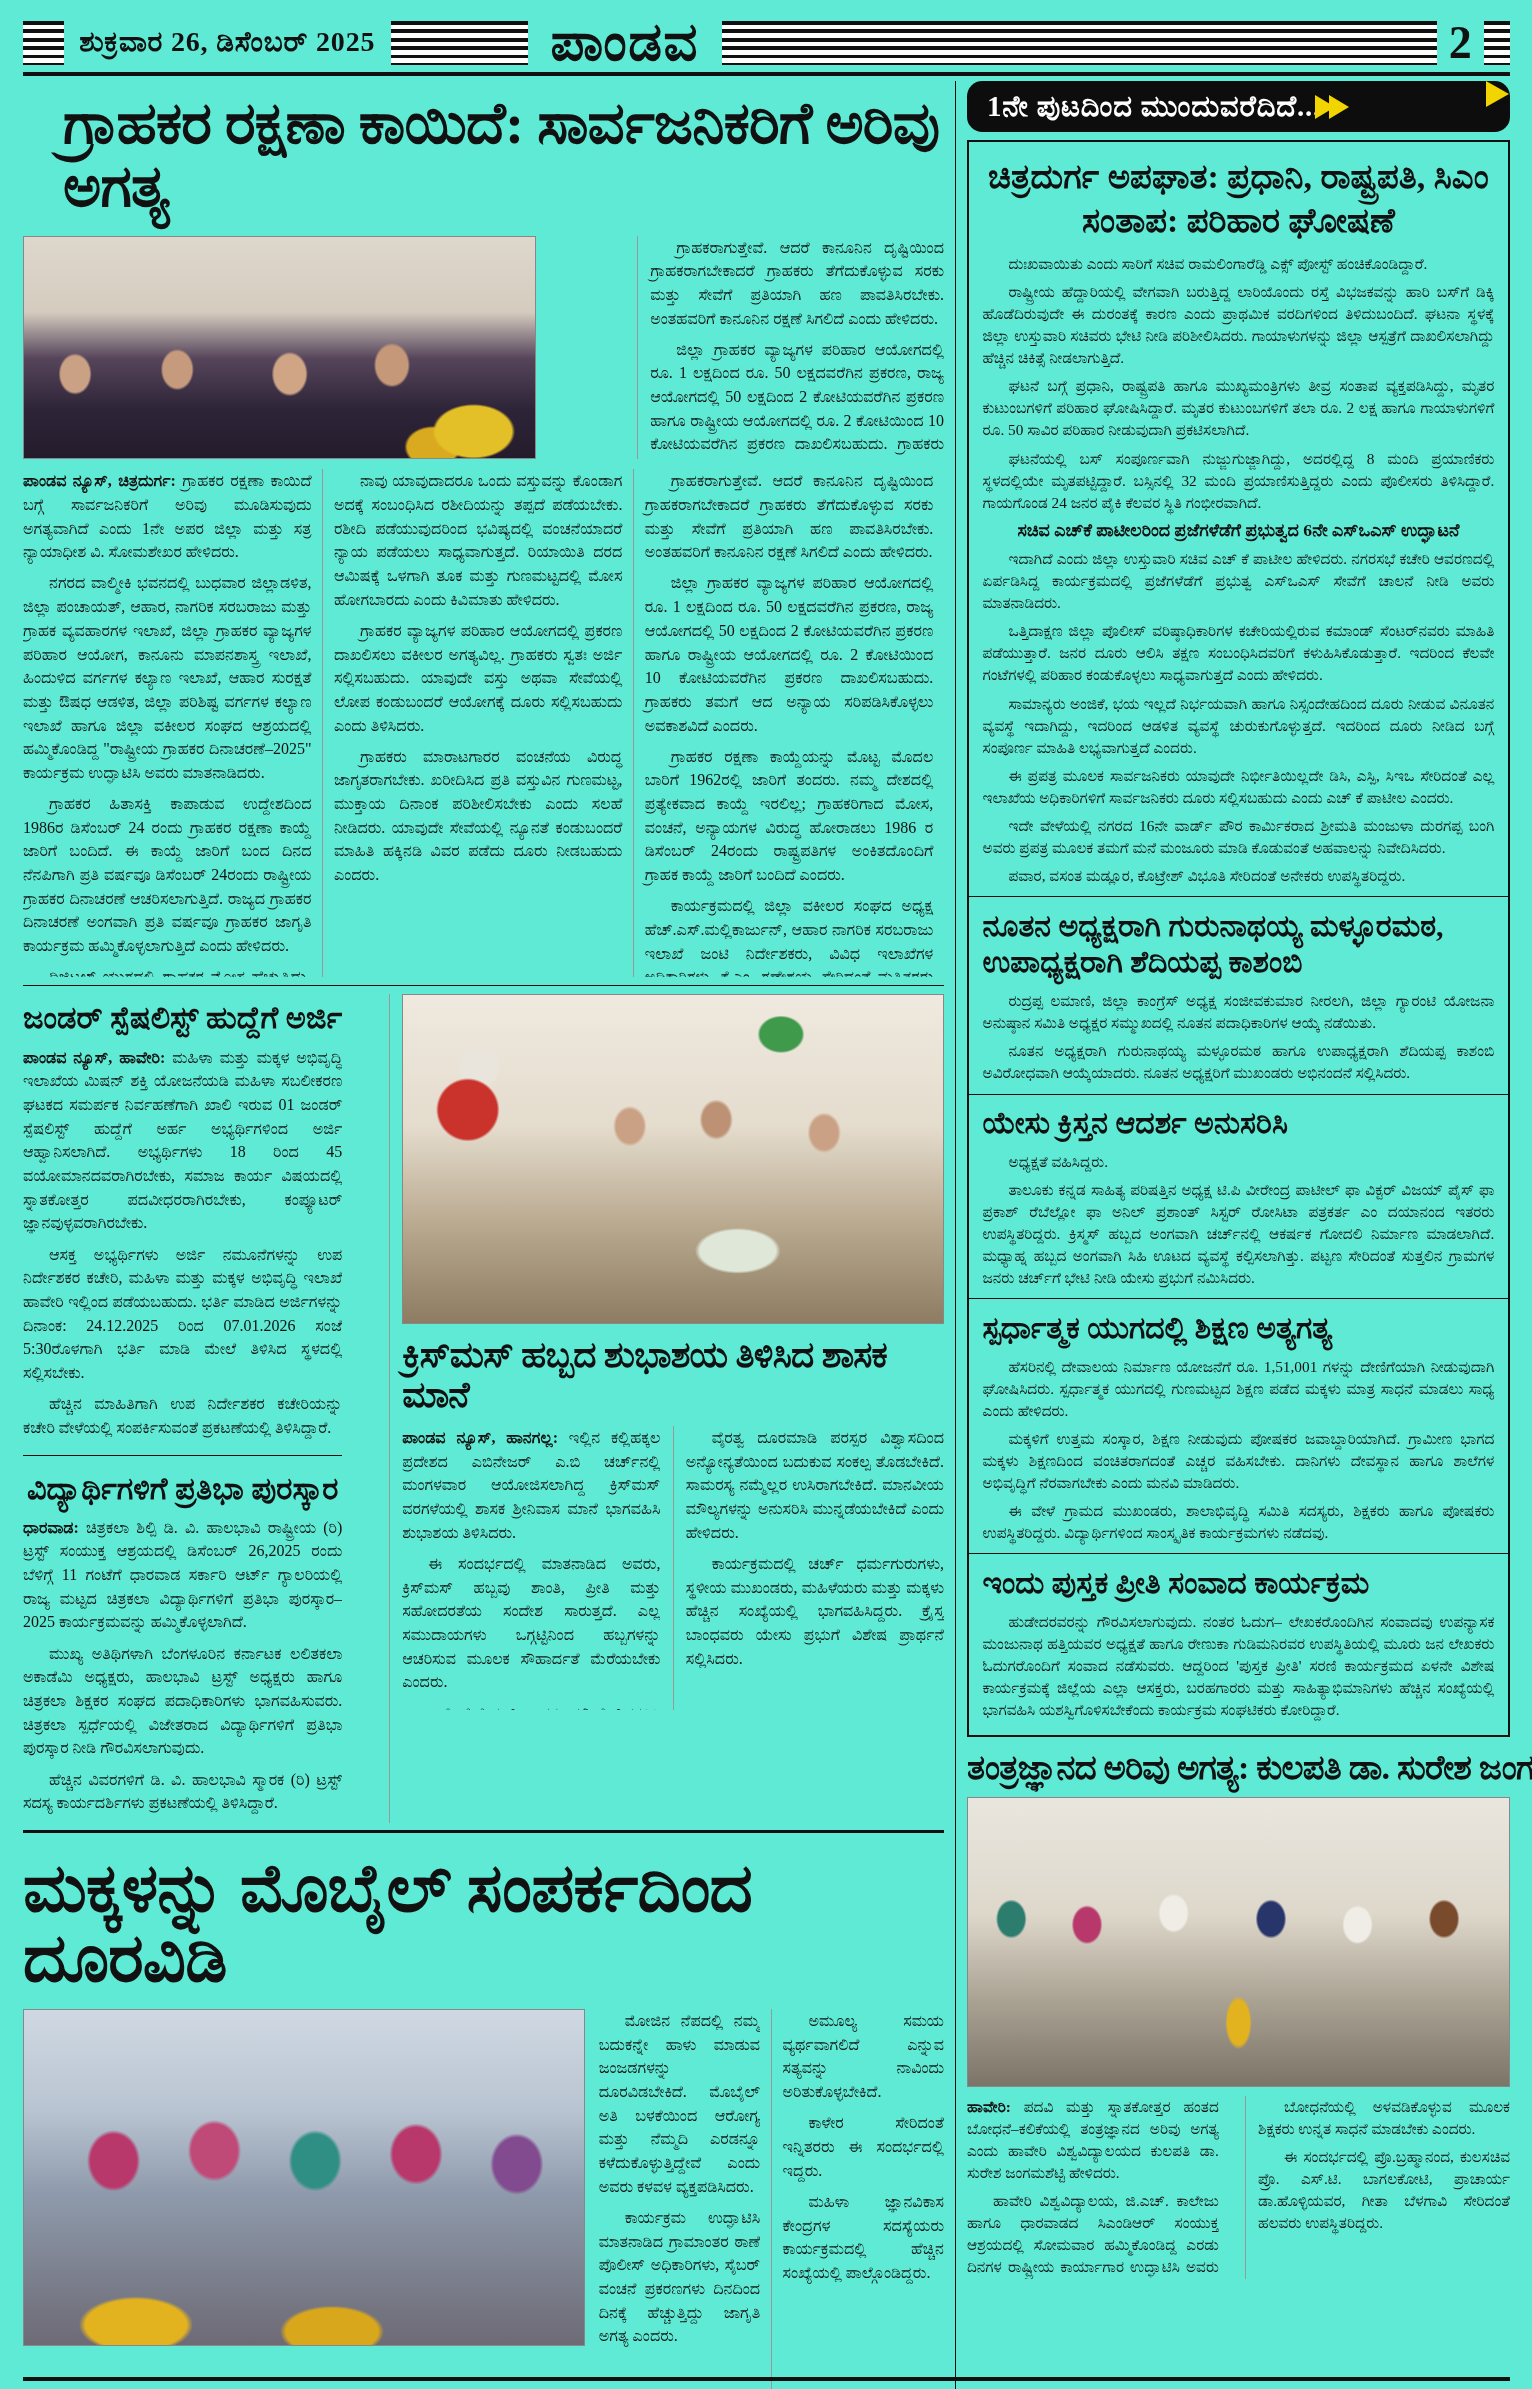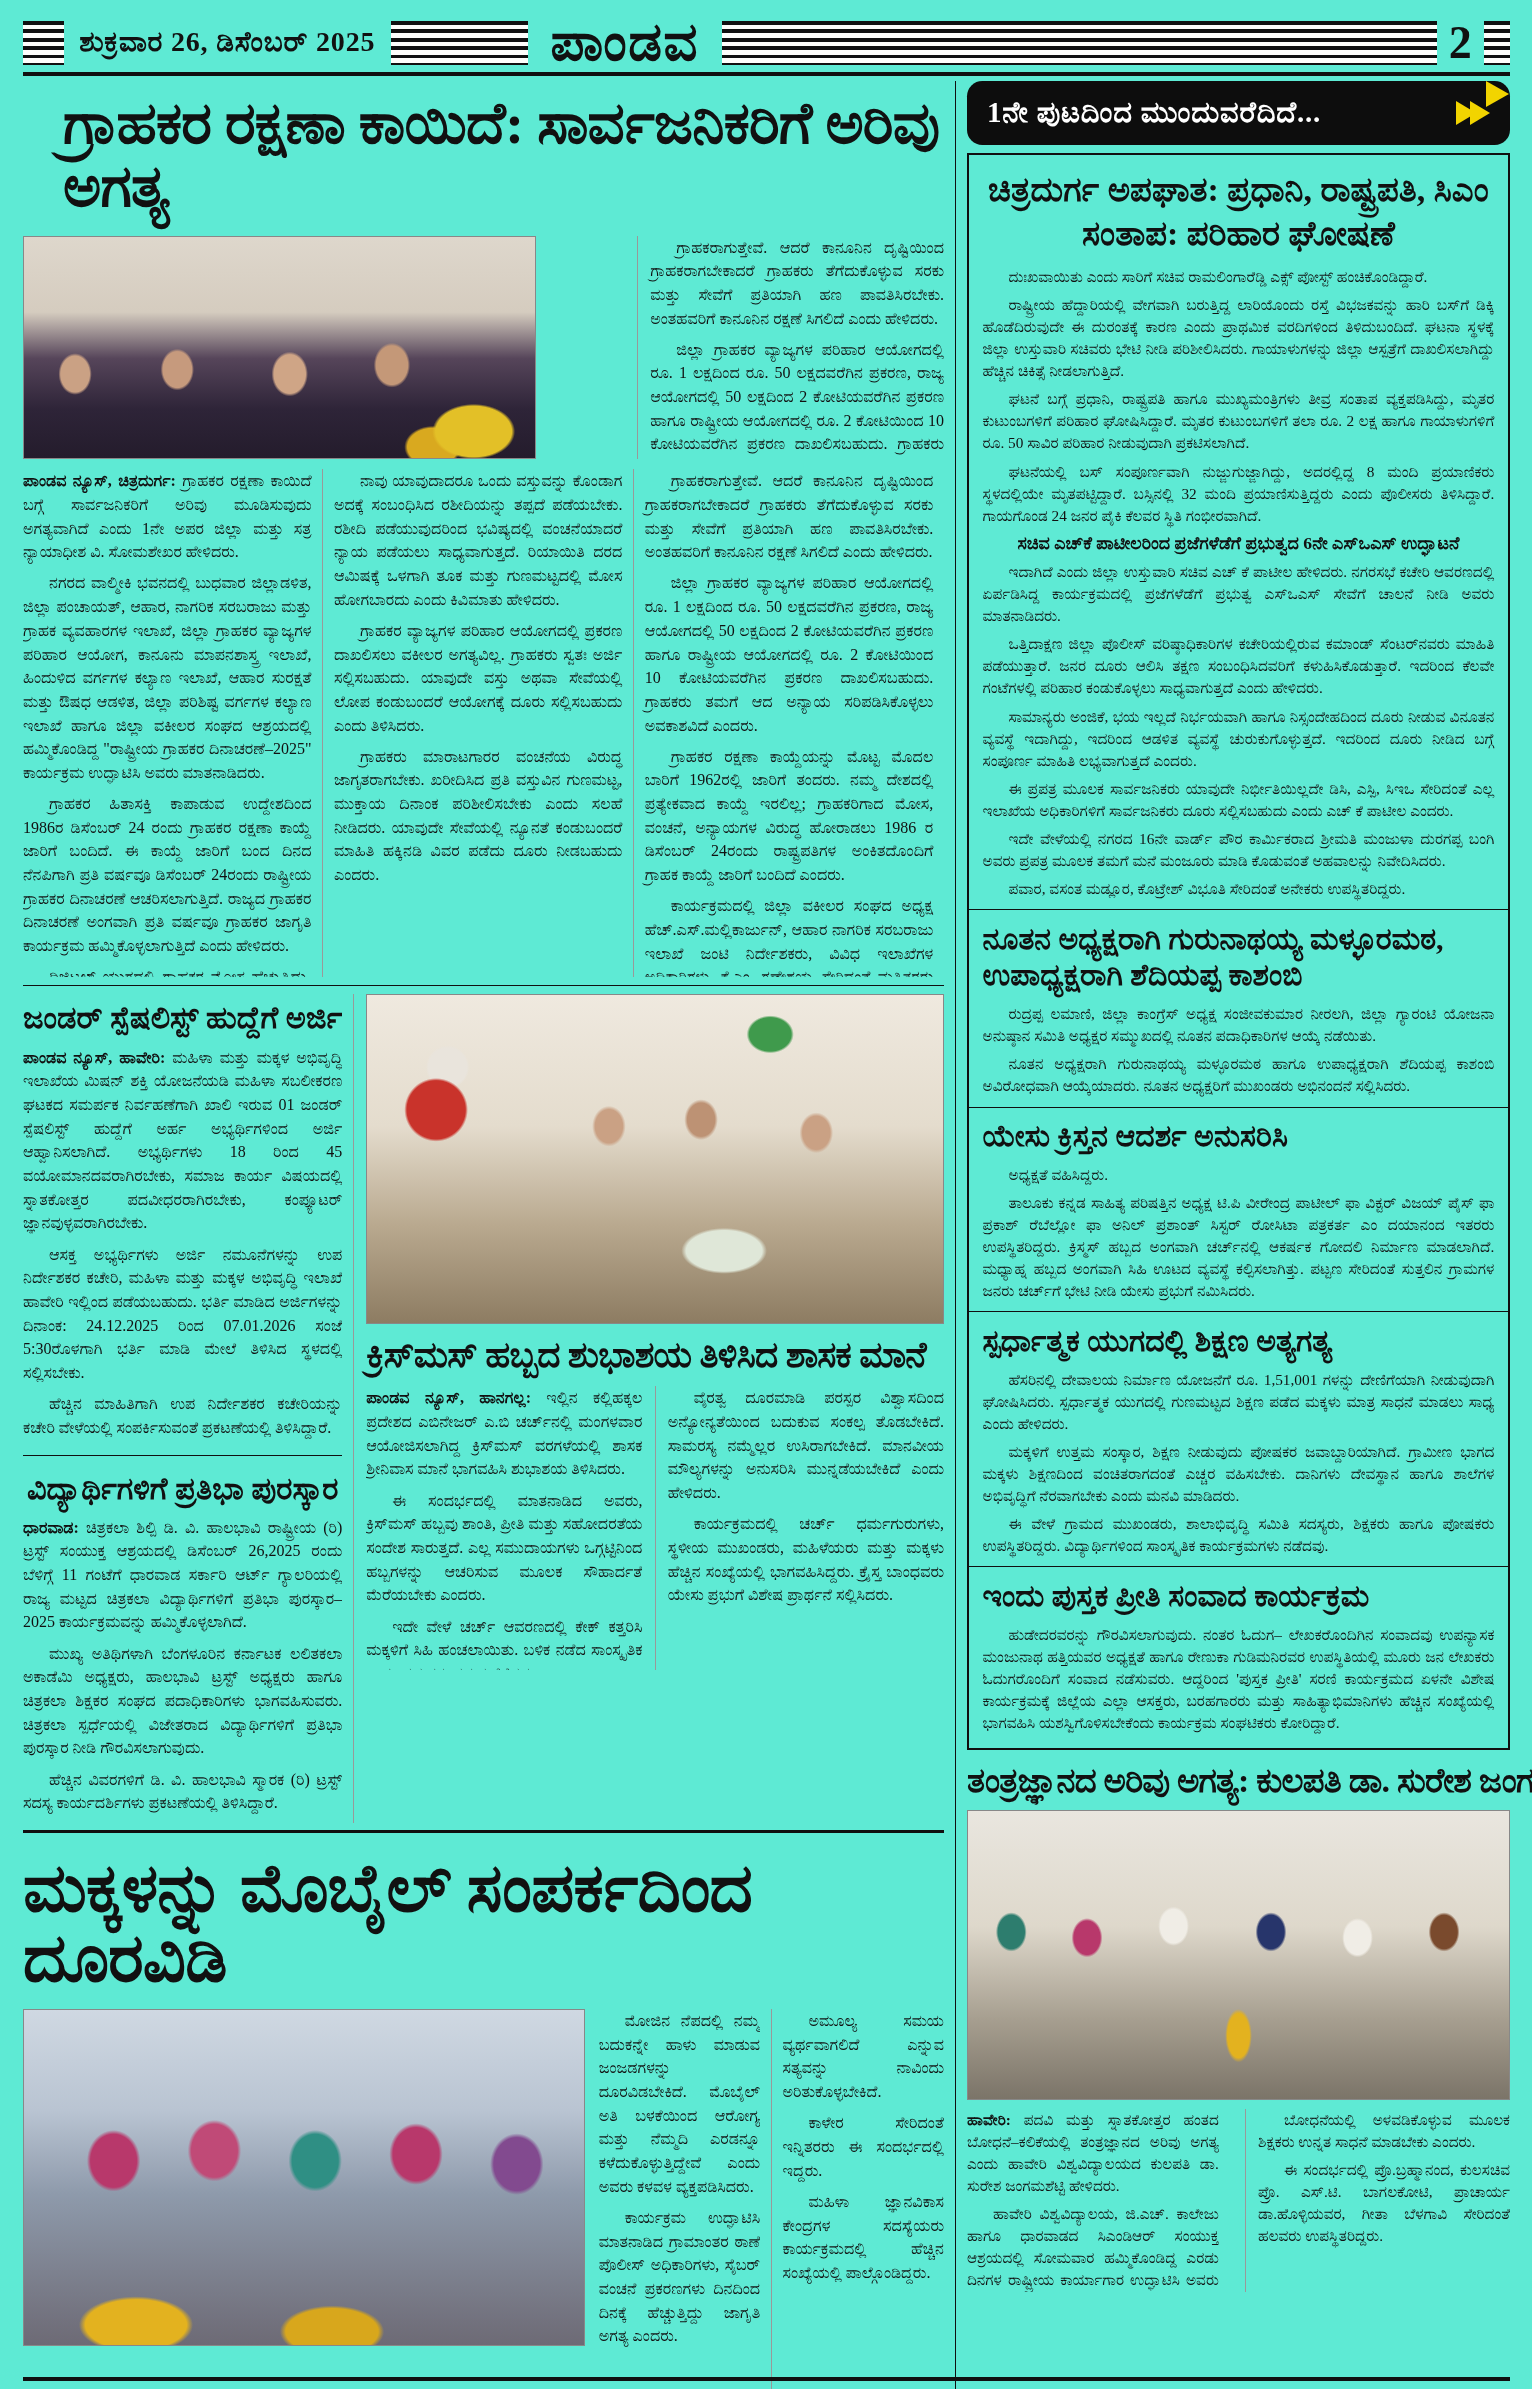--- a/index.html
+++ b/index.html
@@ -47,21 +47,21 @@
       radial-gradient(32px 40px at 30% 60%, #c69a7d 0 45%, rgba(198,154,125,0) 52%),
       radial-gradient(35px 43px at 52% 62%, #cfa586 0 45%, rgba(207,165,134,0) 52%),
       radial-gradient(35px 43px at 72% 58%, #c49878 0 45%, rgba(196,152,120,0) 52%),
       linear-gradient(180deg,#ded7cc 0%,#d5ccbf 34%,#56455a 55%,#2e2438 78%,#241c2c 100%);}
   .row-a-gap{flex:1;}
   .col-a3{width:307px; flex:none; border-left:0.8px solid #999; padding-left:12.2px; box-sizing:border-box; overflow:hidden; height:223px;}
   .row-b{display:flex; height:508px; overflow:hidden; margin-top:10.7px;}
   .row-b .tcol{flex:1; padding:0 10.7px; overflow:hidden;}
   .row-b .tcol + .tcol{border-left:0.8px solid #999;}
   .row-b .tcol:first-child{padding-left:0;}
-  .row-c{display:flex; margin-top:3.1px;}
+  .row-c{display:flex; margin-top:3.1px;gap:36px;}
   .col-left-stack{width:330px; flex:none; padding-right:10.7px; box-sizing:border-box;}
   .col-left-stack .story{overflow:hidden;}
   .small-head{font-size:30.5px; text-align:center; line-height:1.15; margin:7.6px 0 9.2px 0;}
   .row-c-right{flex:1; border-left:0.8px solid #999; padding-left:12.2px; min-width:0;}
   .photo-2{width:100%; height:330px;
     background:
       radial-gradient(53px 53px at 12% 35%, #c9332b 0 55%, rgba(201,51,43,0) 60%),
       radial-gradient(35px 35px at 14% 22%, #e9e4dc 0 55%, rgba(233,228,220,0) 62%),
       radial-gradient(38px 30.5px at 70% 12%, #3f9a4c 0 55%, rgba(63,154,76,0) 62%),
       radial-gradient(69px 37px at 62% 78%, #dfe7d8 0 55%, rgba(223,231,216,0) 62%),
@@ -84,22 +84,22 @@
       radial-gradient(46px 53px at 34% 42%, #c04a77 0 50%, rgba(192,74,119,0) 58%),
       radial-gradient(46px 53px at 52% 45%, #2f8f84 0 50%, rgba(47,143,132,0) 58%),
       radial-gradient(46px 53px at 70% 43%, #b8386b 0 50%, rgba(184,56,107,0) 58%),
       radial-gradient(46px 53px at 88% 46%, #824a8f 0 50%, rgba(130,74,143,0) 58%),
       linear-gradient(180deg,#cfd8e2 0%,#b9c4d2 30%,#8e9aab 55%,#6d6a75 100%);}
   .mob-right{flex:1; display:flex; min-width:0; margin-left:13.7px; height:577px; overflow:hidden;}
   .mob-right .tcol{flex:1; overflow:hidden;}
   .mob-right .tcol + .tcol{border-left:0.8px solid #999; padding-left:10.7px; margin-left:10.7px;}
   .mob-right .para, .mob-under .para{font-size:16px;}
   
-  .banner{background:#0d0d0d; border-radius:15.3px; height:64px; display:flex; align-items:center;
-    justify-content:space-between; padding:0 20px; margin-bottom:7.6px;}
+  .banner{background:#0d0d0d; border-radius:15.3px; height:51px; display:flex; align-items:center;
+    padding:0 20px; margin-bottom:7.6px;}
   .banner-label{color:#fff; font-size:29px; font-weight:bold; letter-spacing:0.8px;}
   .ff-icon{display:flex;}
   .ff-icon i{width:0;height:0;border-top:12.2px solid transparent;border-bottom:12.2px solid transparent;border-left:20px solid #f2d400; margin-left:-6.1px;}
   .rbox{border:2.3px solid #101010; padding:10.7px 13.7px 7.6px 13.7px;}
   .cont-head{font-size:34px; text-align:center; line-height:1.28; margin:3.1px 0 10.7px 0;}
   .right-zone .para{font-size:15.3px; line-height:1.44; margin-bottom:6.1px;}
   .subhead{font-size:17.6px; font-weight:bold; text-align:center; margin:4.6px 0 7.6px 0;}
   .sect{border-top:1.5px solid #101010; margin:9.2px -13.7px 0 -13.7px; padding:9.2px 13.7px 0 13.7px;}
   .sect-head{font-size:30px; line-height:1.22; margin:1.5px 0 9.2px 0;}
   .tech-head{font-size:34px; line-height:1.1; margin:12.2px 0 10.7px 0; letter-spacing:-0.8px; white-space:nowrap;}

